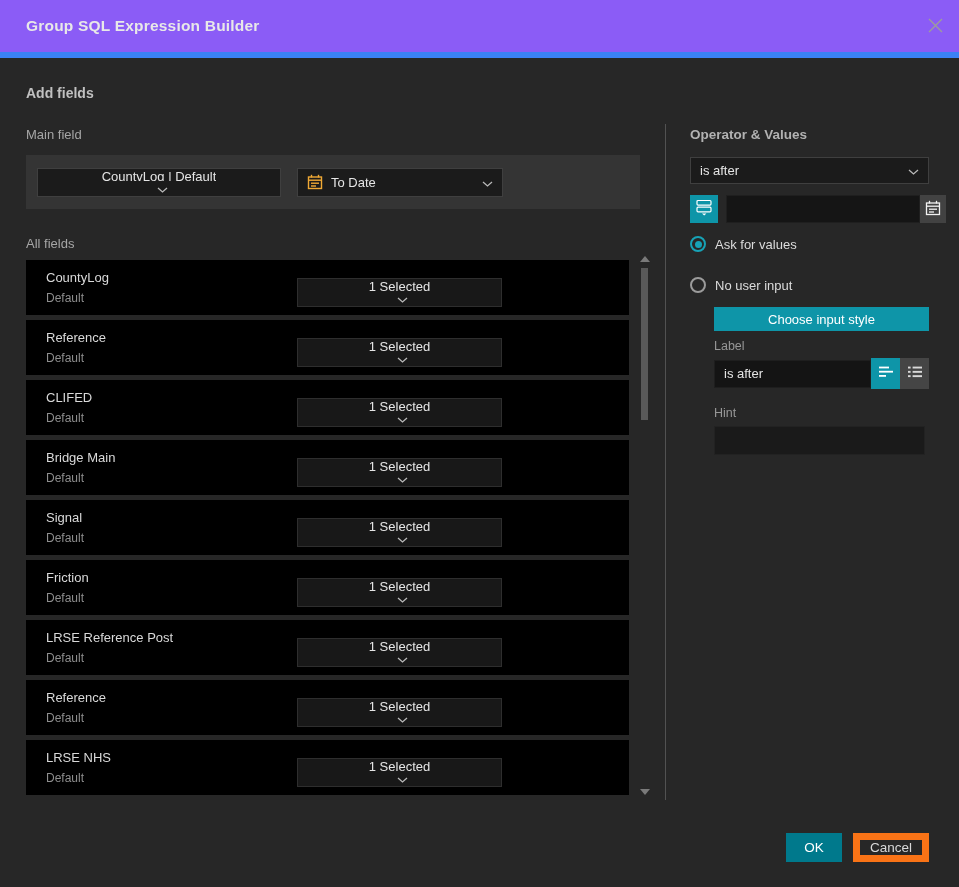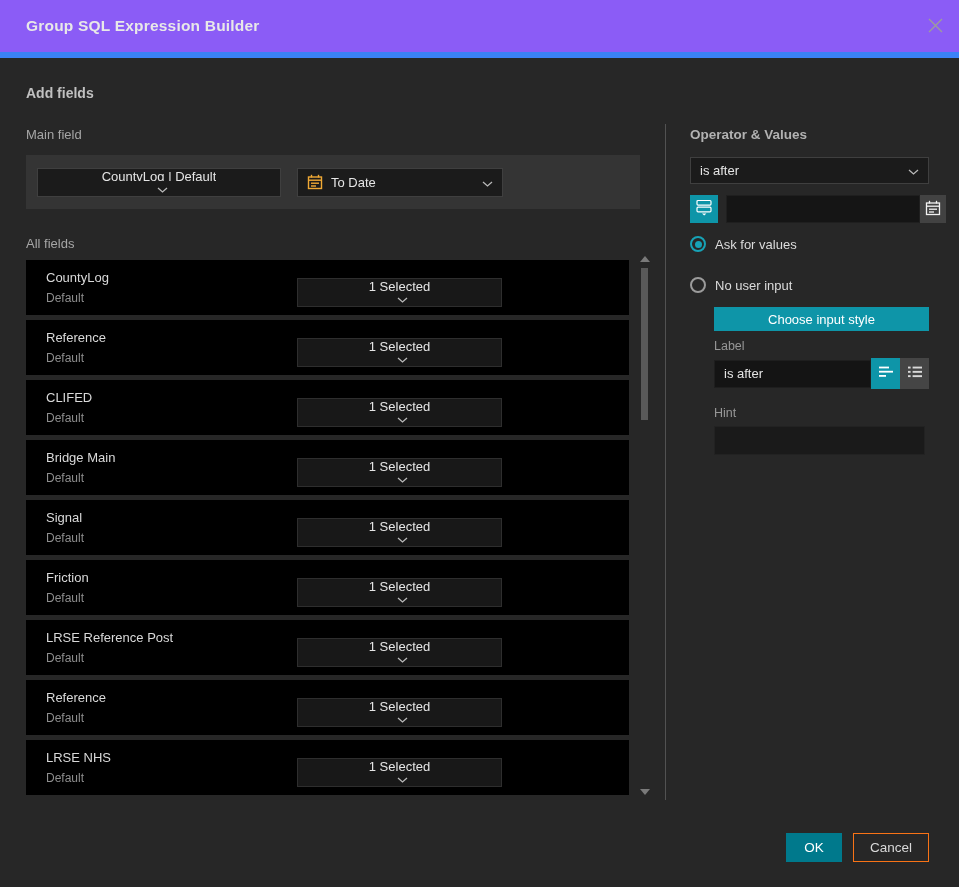--- a/index.html
+++ b/index.html
@@ -109,21 +109,21 @@
 
   
   .ok-btn {
     position:absolute; left:770px; top:833px; width:56px; height:29px;
     background:#00798c; border:none; color:#fff; font-size:13.5px; cursor:pointer;
     font-family:"Liberation Sans", sans-serif;
     margin-left:16px;
   }
   .cancel-btn {
     position:absolute; left:853px; top:833px; width:76px; height:29px;
-    background:transparent; border:1px solid #f97316; color:#d9d9d9; font-size:13.5px; cursor:pointer;
+    background:transparent; border:7px solid #f97316; color:#d9d9d9; font-size:13.5px; cursor:pointer;
     font-family:"Liberation Sans", sans-serif;
   }
 </style>
 </head>
 <body>
 
 <div class="titlebar">
   <h1>Group SQL Expression Builder</h1>
   <div class="close-btn">
     <span>

